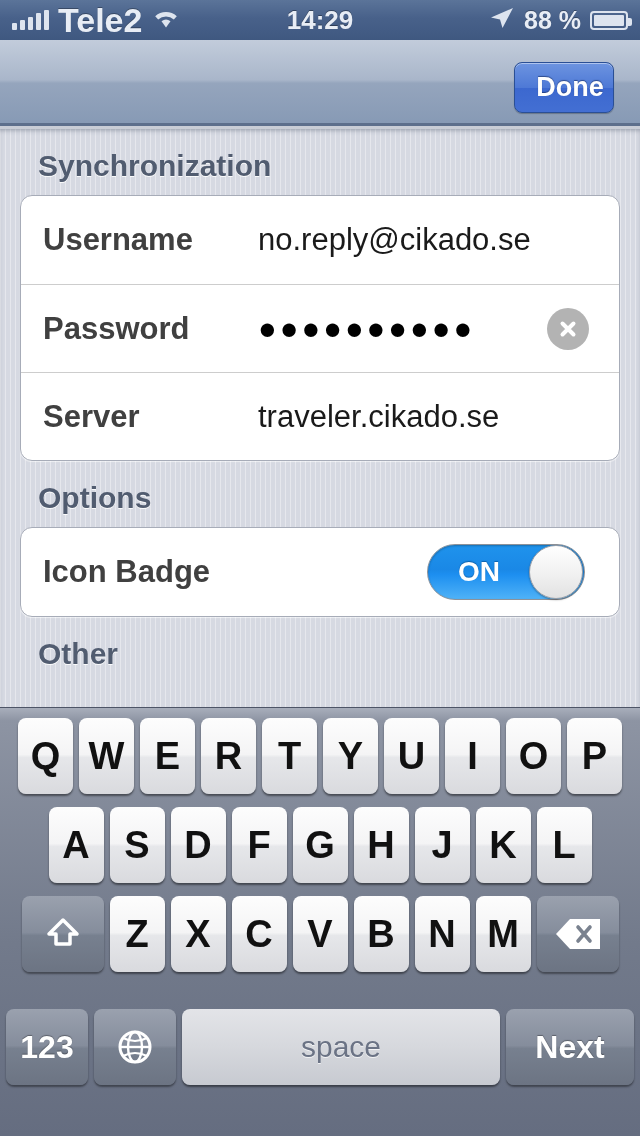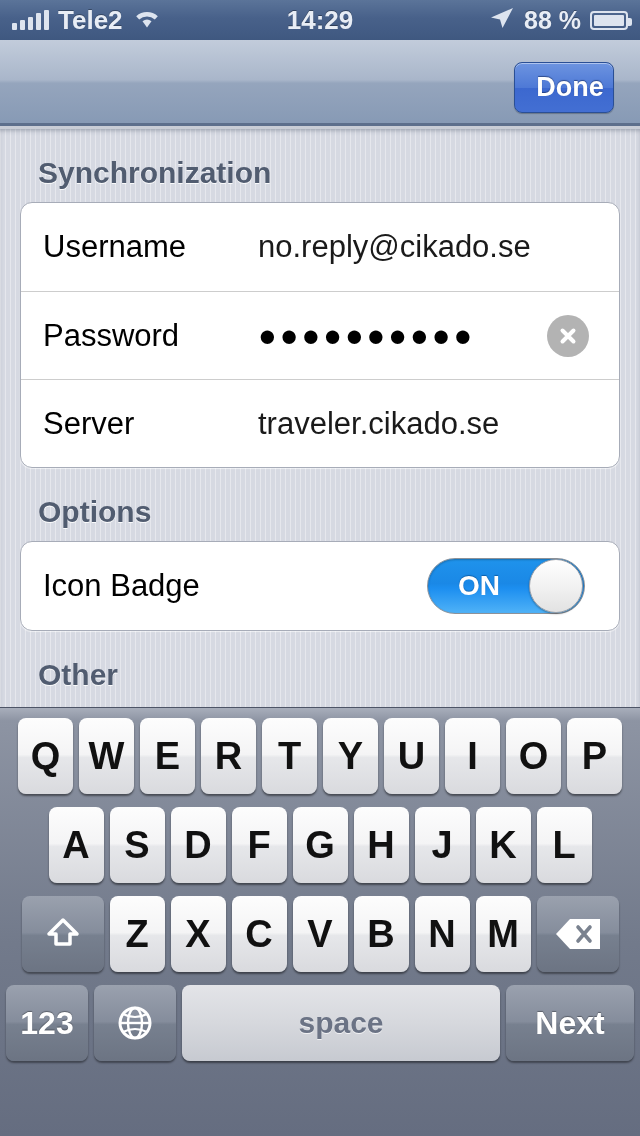--- a/index.html
+++ b/index.html
@@ -21,21 +21,21 @@
     font-size:26px; font-weight:bold; letter-spacing:0px;
     text-shadow:0 -1px 0 rgba(0,0,0,.35); }
   .sb-right { position:absolute; right:12px; display:flex; align-items:center; gap:9px; }
   .bars { display:flex; align-items:flex-end; gap:3px; height:20px; }
   .bars i { display:block; width:5px; background:#dde4ef; border-radius:1px; }
   .bars i:nth-child(1){height:7px}
   .bars i:nth-child(2){height:10px}
   .bars i:nth-child(3){height:13px}
   .bars i:nth-child(4){height:17px}
   .bars i:nth-child(5){height:20px}
-  .carrier { font-size:26px; font-weight:bold; text-shadow:0 -1px 0 rgba(0,0,0,.3); }
+  .carrier { font-size:34px; font-weight:bold; text-shadow:0 -1px 0 rgba(0,0,0,.3); }
   .pct { font-size:25px; font-weight:bold; text-shadow:0 -1px 0 rgba(0,0,0,.3); }
   .battery { width:38px; height:19px; border:2px solid #dde4ef; border-radius:4px;
      position:relative; padding:2px; }
   .battery::after { content:""; position:absolute; right:-6px; top:5px; width:4px; height:8px;
      background:#dde4ef; border-radius:0 2px 2px 0; }
   .battery span { display:block; height:100%; background:#dde4ef; border-radius:1px; }
 
   
   .navbar {
     position:absolute; top:40px; left:0; width:640px; height:86px;
@@ -62,32 +62,32 @@
     background-color:#d6d9e2;
     background-image:repeating-linear-gradient(to right,
        rgba(255,255,255,.38) 0px, rgba(255,255,255,.38) 1px,
        rgba(0,0,0,0) 1px, rgba(0,0,0,0) 5px);
     box-shadow:inset 0 3px 5px -2px rgba(60,70,90,.45);
     overflow:hidden;
   }
   .sec-header {
     font-size:30px; font-weight:bold; color:#515c70;
     text-shadow:0 1px 0 rgba(255,255,255,.85);
-    padding:27px 0 12px 38px;
+    padding:20px 0 12px 38px;
   }
   .card {
     margin:0 20px; background:#ffffff; border-radius:12px;
     border:1px solid #a7acb8;
     box-shadow:0 1px 1px rgba(255,255,255,.6);
     overflow:hidden;
   }
   .row { height:88px; display:flex; align-items:center; padding:0 22px;
     border-top:1px solid #cdcdcd; position:relative; }
   .row:first-child { border-top:none; }
-  .row-label { font-size:31px; font-weight:normal; color:#000000; width:215px; flex:none; }
+  .row-label { font-size:31px; font-weight:bold; color:#404040; width:215px; flex:none; }
   .row-value { font-size:31px; color:#1a1a1a; }
   .dots { font-size:31px; color:#000; letter-spacing:3px; }
   .clear-btn {
     position:absolute; right:30px; top:50%; transform:translateY(-50%);
     width:42px; height:42px; border-radius:50%; background:#b3b3b3;
     display:flex; align-items:center; justify-content:center;
   }
   .clear-btn svg { display:block; }
 
   
@@ -124,23 +124,24 @@
     box-shadow:0 2px 2px rgba(0,0,0,.45);
     display:flex; align-items:center; justify-content:center;
     font-size:38px; font-weight:bold; color:#111;
   }
   .key.dark {
     background:linear-gradient(to bottom,#9aa1ae 0%,#858d9c 48%,#77808f 52%,#6c7483 100%);
     color:#fff; box-shadow:0 2px 2px rgba(0,0,0,.4);
   }
   .key.wide { width:82px; }
   .key.space {
-    width:318px; font-size:30px; font-weight:bold; color:#6b7385;
+    width:318px; font-size:30px; font-weight:normal; color:#6b7385;
     background:linear-gradient(to bottom,#e3e4e8 0%,#d6d8dd 50%,#c7cad1 100%);
     text-shadow:0 1px 0 rgba(255,255,255,.7);
+    margin-top:24px;
   }
   .key.next { width:128px; font-size:32px; text-shadow:0 -1px 1px rgba(0,0,0,.35); }
   .key.num { width:82px; font-size:32px; text-shadow:0 -1px 1px rgba(0,0,0,.35); }
   .key.globe { width:82px; }
   .kb-row.r2 { padding-left:0; }
   .kb-row.r4 { margin-top:6px;align-items:flex-end; }
   .key svg { display:block; }
 </style>
 </head>
 <body>

